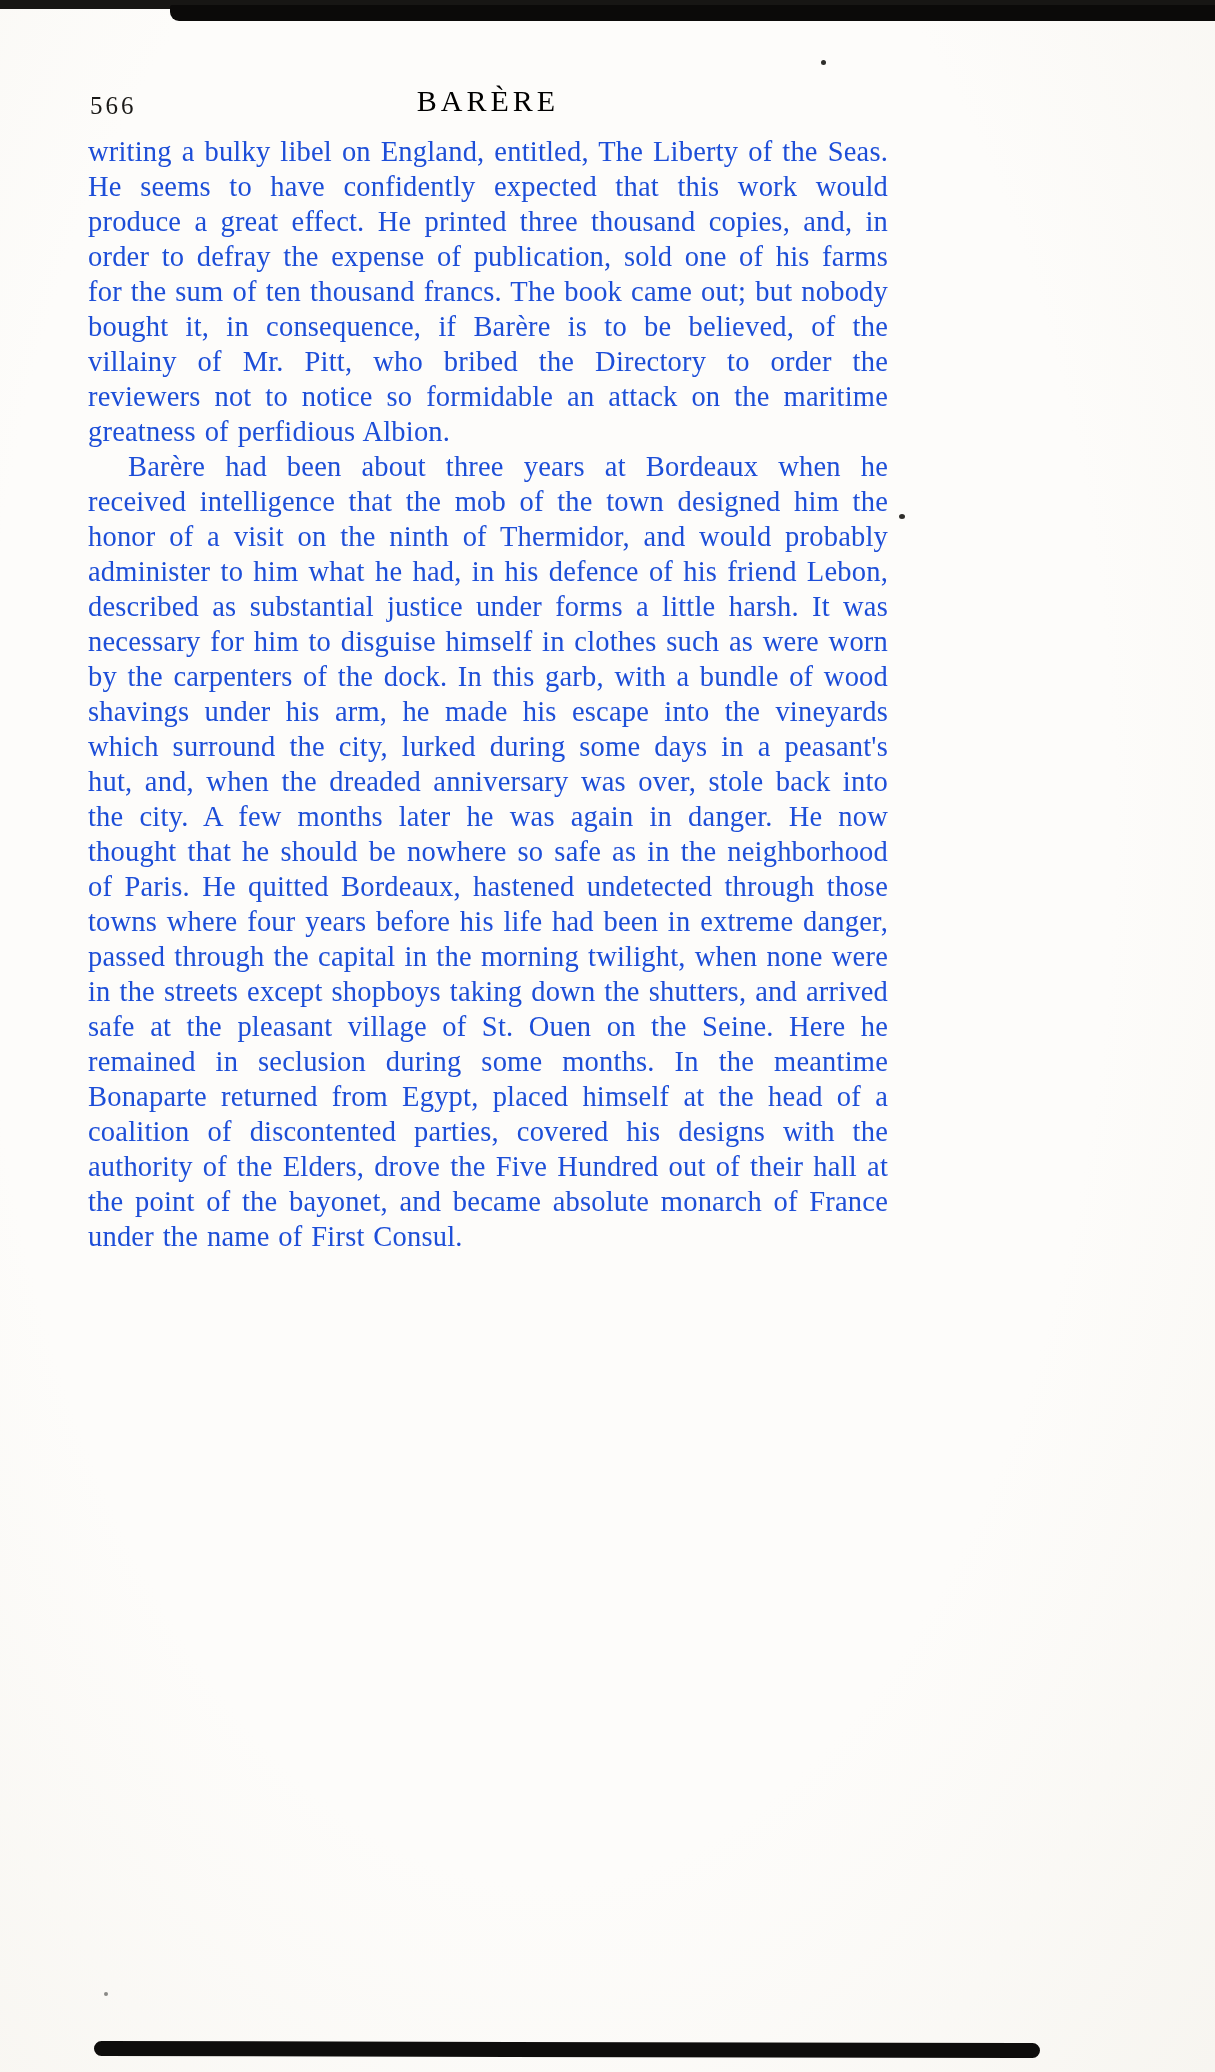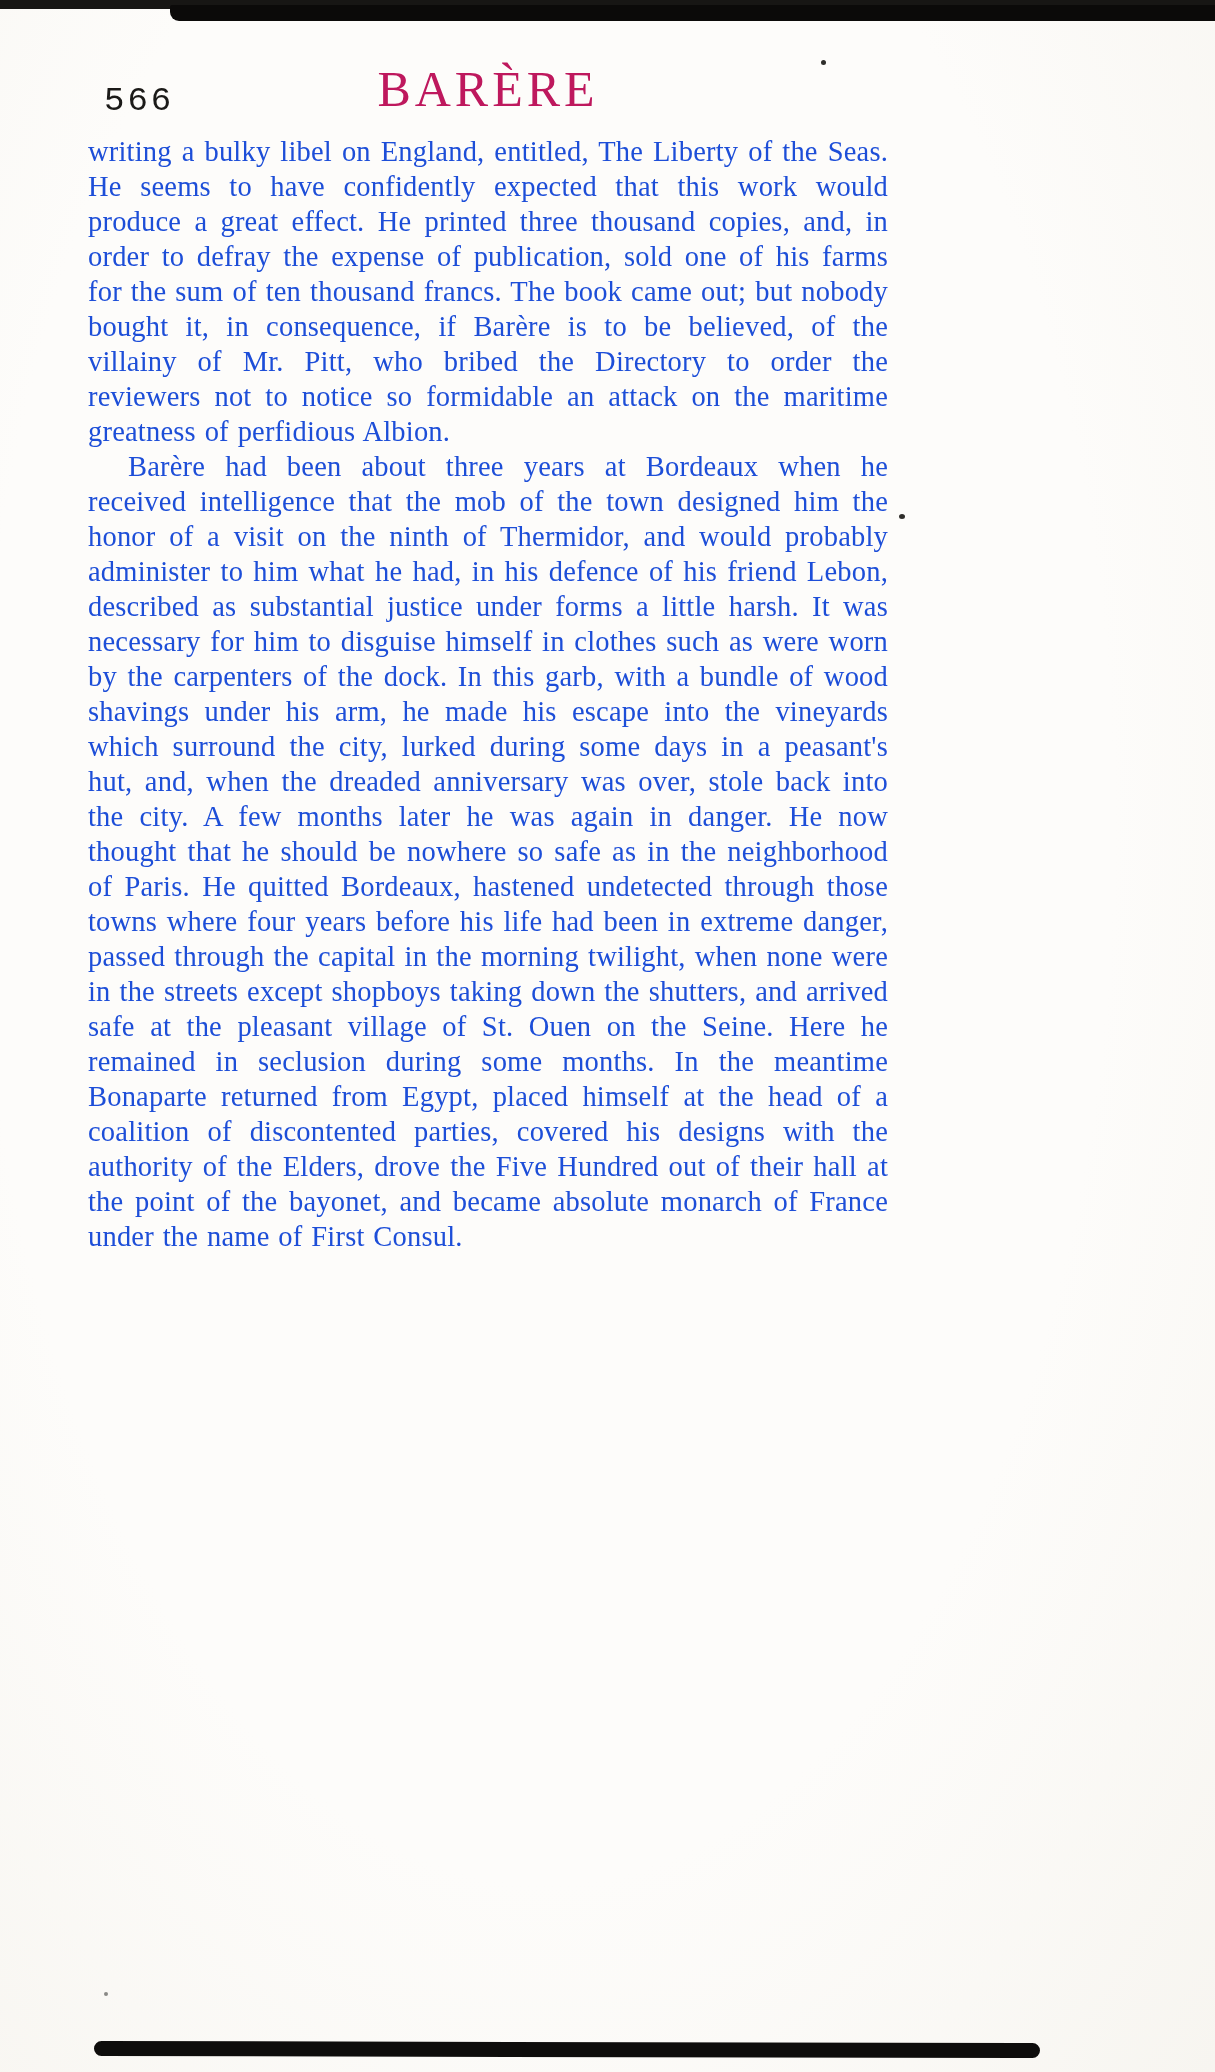--- a/index.html
+++ b/index.html
@@ -41,31 +41,30 @@
   .speck-1 { top: 60px;  left: 821px; width: 5px; height: 5px; }
   .speck-2 { top: 514px; left: 899px; width: 6px; height: 5px; }
   .speck-3 { top: 1992px; left: 104px; width: 4px; height: 4px; opacity: .55; }
 
   
   .header-row {
     position: absolute; top: 66px; left: 88px;
     width: 800px; height: 52px;
   }
   .page-num {
-    position: absolute; left: 16px; bottom: -2px;
-    font-size: 34px;
+    position: absolute; left: 2px; bottom: -2px;
+    font-size: 25px;
     letter-spacing: 3px;
-    font-family: Liberation Mono, monospace;
   }
   .running-title {
     position: absolute; left: 0; right: 0; bottom: 0;
     text-align: center;
-    font-size: 50px;
+    font-size: 30px;
     letter-spacing: 4px;
-    color: #be185d;
+    color: #000000;
   }
 
   
   .body-col {
     position: absolute; top: 134px; left: 88px;
     width: 800px;
     font-size: 28.5px;
     line-height: 35px;
     text-align: justify;
     text-justify: inter-word;

